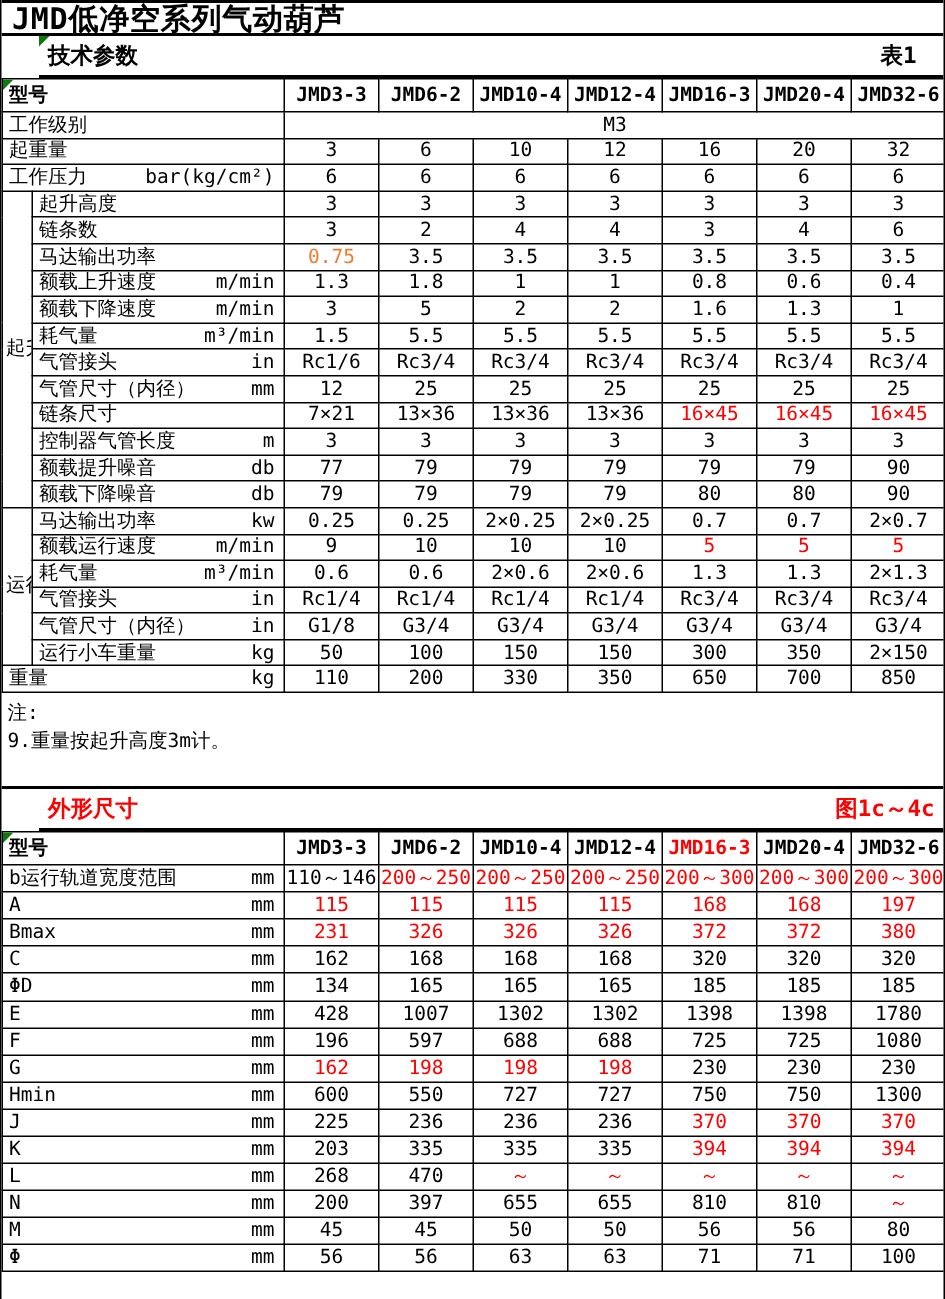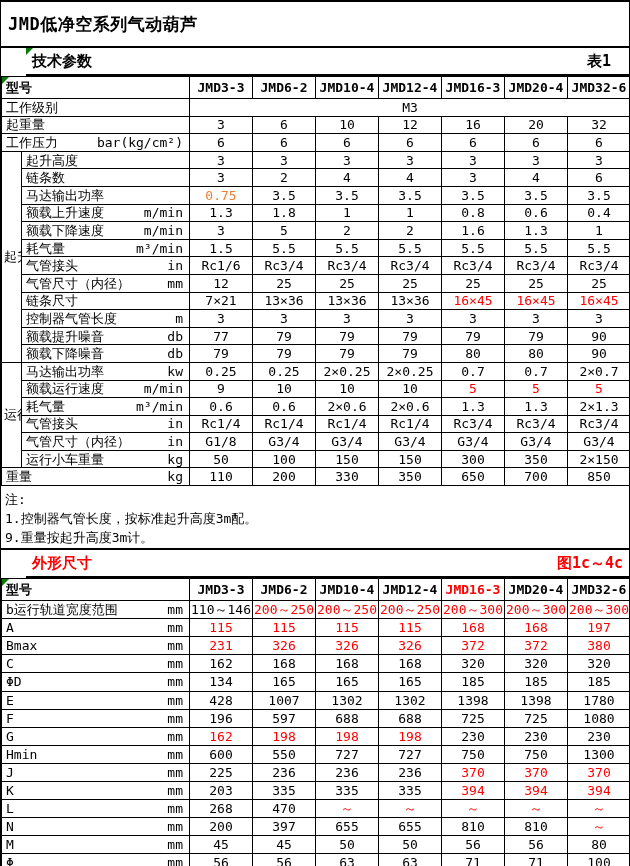--- a/index.html
+++ b/index.html
@@ -1,18 +1,18 @@
 <!DOCTYPE html>
 <html><head>
 <meta charset="utf-8">
 <style>
   html,body{margin:0;padding:0;background:#fff;}
   body{width:630px;font-family:"DejaVu Sans Mono","DejaVu Sans","Liberation Sans",sans-serif;color:#000;}
   .page{width:630px;height:866px;box-sizing:border-box;border-left:1.5px solid #000;border-right:1.5px solid #000;background:#fff;overflow:hidden;}
-  .title-bar{height:48px;box-sizing:border-box;border-top:2px solid #000;border-bottom:2px solid #000;display:flex;align-items:center;padding-left:7px;font-weight:bold;font-size:17px;letter-spacing:.5px;}
+  .title-bar{height:24px;box-sizing:border-box;border-top:2px solid #000;border-bottom:2px solid #000;display:flex;align-items:center;padding-left:7px;font-weight:bold;font-size:20px;letter-spacing:.5px;}
   .section-bar{height:28px;box-sizing:border-box;border-bottom:2px solid #000;display:flex;align-items:center;justify-content:space-between;padding:0 6px;font-weight:bold;font-size:15px;position:relative;margin-left:25px;}
   .section-bar .tag{font-weight:bold;}
   .tag-inset{margin-right:12px;}
   .red-text{color:#FF0000;}
   table{border-collapse:collapse;table-layout:fixed;width:630px;}
   td{border:1px solid #000;padding:0;font-size:13px;line-height:1;overflow:hidden;white-space:nowrap;box-sizing:border-box;}
   tr.body-row{height:17.6px;}
   tr.hd{height:22px;}
   tr.hd td{font-weight:bold;font-size:13px;}
   td.c{text-align:center;}
@@ -392,21 +392,20 @@
           <td class="c">350</td>
           <td class="c">650</td>
           <td class="c">700</td>
           <td class="c">850</td>
     </tr>
   </tbody>
     </table>
 
   <div class="notes">
     <div>注:</div>
-    <div>1.控制器气管长度，按标准起升高度3m配。</div>
     <div>9.重量按起升高度3m计。</div>
   </div>
 
   <div class="section-bar">
     <span class="red-text">外形尺寸</span>
     <span class="tag red-text">图1c～4c</span>
   </div>
 
   <table>
     <colgroup>

